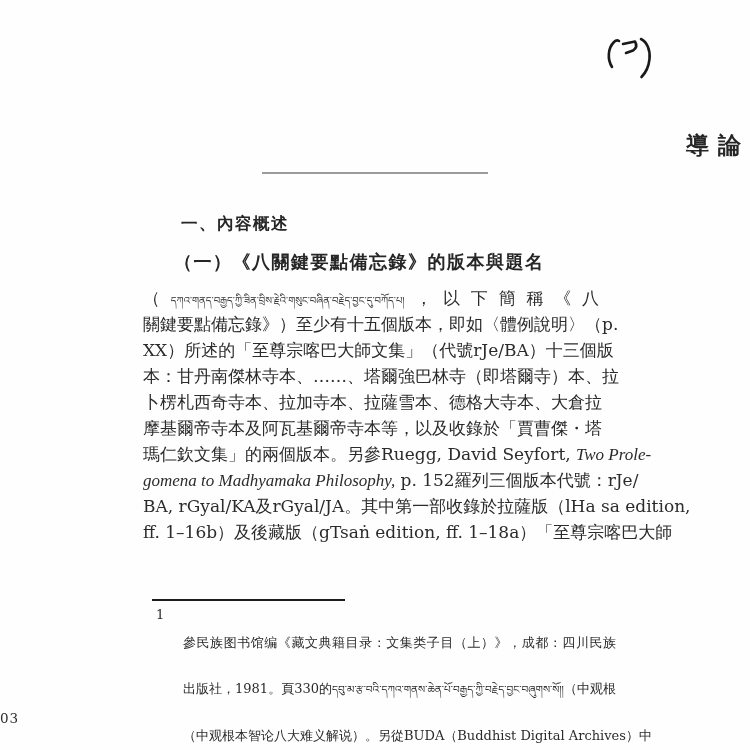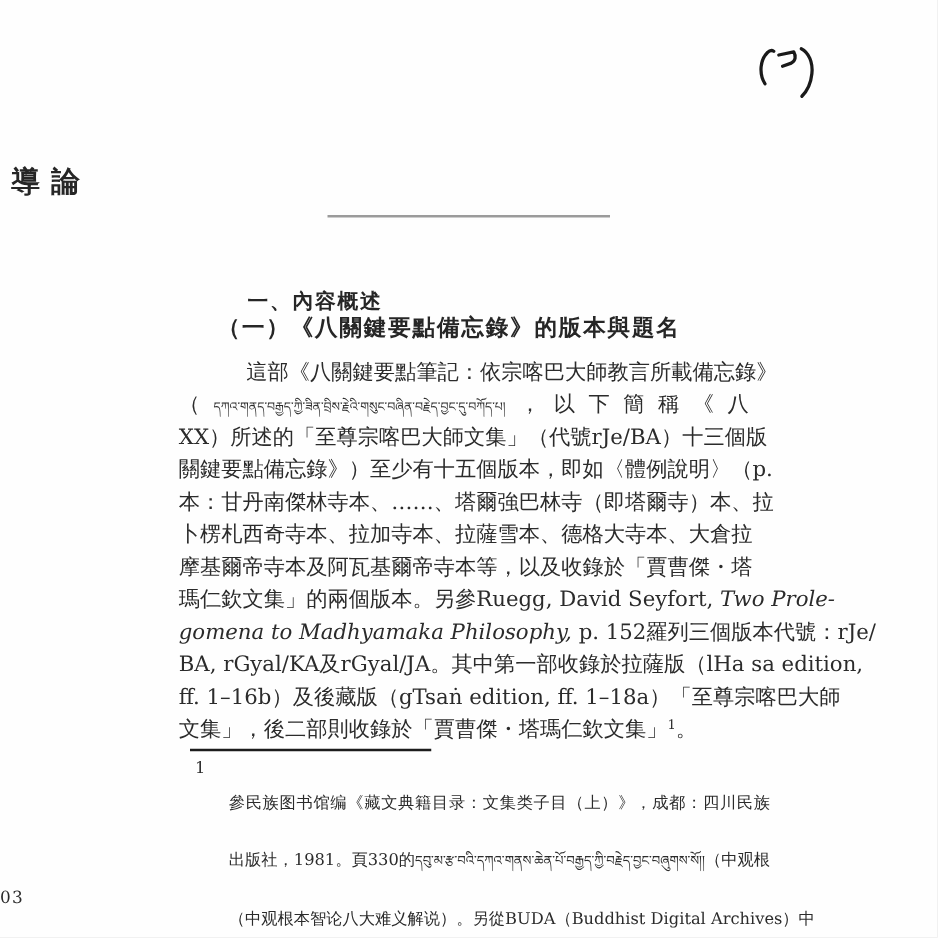--- a/index.html
+++ b/index.html
@@ -8,44 +8,44 @@
     background:#fefefe;overflow:hidden;
     font-family:"DejaVu Serif","Liberation Serif",serif;
     color:#2b2b2b;
   }
   
   .ornament{position:absolute;left:603px;top:33px;width:58px;height:48px;}
   .ornament svg{width:100%;height:100%;}
   
   .chapter-title{
     position:absolute;left:0;right:0;top:130px;margin:0;
-    text-align:left;font-size:23px;font-weight:700;
+    text-align:right;font-size:23px;font-weight:700;
     letter-spacing:9px;padding-left:9px;color:#262626;
   }
   .title-rule{position:absolute;left:262px;top:172px;width:226px;height:2px;background:#9b9b9b;}
   
   .section-heading{
-    position:absolute;left:181px;top:213px;margin:17px;
+    position:absolute;left:181px;top:213px;margin:0;
     font-size:16.5px;font-weight:700;letter-spacing:1.5px;color:#262626;
   }
   .subsection-heading{
     position:absolute;left:174px;top:250px;margin:0;
     font-size:18px;font-weight:700;letter-spacing:1.5px;color:#262626;
   }
   
   .body-block{position:absolute;left:143px;top:285px;width:456px;}
   .bl{
     height:26px;line-height:26px;font-size:17px;
     text-align:justify;text-align-last:justify;
     white-space:nowrap;overflow:visible;
   }
   .bl.first{text-indent:54px;}
   .bl.last{text-align-last:left;}
   .tib{font-size:10px;letter-spacing:0;}
-  .it{font-style:italic;}
+  .it{font-style:italic;font-family:Liberation Serif, serif;}
   sup.fnref{font-size:10.5px;line-height:0;vertical-align:6px;}
   
   .fn-rule{position:absolute;left:152px;top:599px;width:193px;height:2px;background:#1c1c1c;}
   .footnote{position:absolute;left:150px;top:606px;width:466px;}
   .fn-marker{position:absolute;left:6px;top:0;font-size:13px;line-height:18.4px;}
   .fn-text{margin-left:33px;}
   .fl{
     line-height:18.4px;font-size:13px;
     text-align:justify;text-align-last:justify;white-space:nowrap;margin-top:28px;
   }
@@ -70,32 +70,30 @@
     </svg>
   </div>
 
   <h1 class="chapter-title">導論</h1>
   <div class="title-rule"></div>
 
   <h2 class="section-heading">一、內容概述</h2>
   <h3 class="subsection-heading">（一）《八關鍵要點備忘錄》的版本與題名</h3>
 
   <div class="body-block">
-    <div class="bl first">這部《八關鍵要點筆記：依宗喀巴大師教言所載備忘錄》</div>
     <div class="bl"><span>（</span><span class="tib">དཀའ་གནད་བརྒྱད་ཀྱི་ཟིན་བྲིས་རྗེའི་གསུང་བཞིན་བརྗེད་བྱང་དུ་བཀོད་པ།</span><span>，以下簡稱《八</span></div>
+    <div class="bl">關鍵要點備忘錄》）至少有十五個版本，即如〈體例說明〉（p.</div>
     <div class="bl">XX）所述的「至尊宗喀巴大師文集」（代號rJe/BA）十三個版</div>
-    <div class="bl">關鍵要點備忘錄》）至少有十五個版本，即如〈體例說明〉（p.</div>
     <div class="bl">本：甘丹南傑林寺本、……、塔爾強巴林寺（即塔爾寺）本、拉</div>
     <div class="bl">卜楞札西奇寺本、拉加寺本、拉薩雪本、德格大寺本、大倉拉</div>
     <div class="bl">摩基爾帝寺本及阿瓦基爾帝寺本等，以及收錄於「賈曹傑・塔</div>
     <div class="bl"><span>瑪仁欽文集」的兩個版本。另參Ruegg, David Seyfort, </span><span class="it">Two Prole-</span></div>
     <div class="bl"><span class="it">gomena to Madhyamaka Philosophy,</span><span> p. 152羅列三個版本代號：rJe/</span></div>
     <div class="bl">BA, rGyal/KA及rGyal/JA。其中第一部收錄於拉薩版（lHa sa edition,</div>
     <div class="bl">ff. 1–16b）及後藏版（gTsaṅ edition, ff. 1–18a）「至尊宗喀巴大師</div>
-    <div class="bl last"><span>文集」，後二部則收錄於「賈曹傑・塔瑪仁欽文集」</span><sup class="fnref">1</sup><span>。</span></div>
   </div>
 
   <div class="fn-rule"></div>
 
   <div class="footnote">
     <span class="fn-marker">1</span>
     <div class="fn-text">
       <div class="fl">參民族图书馆编《藏文典籍目录：文集类子目（上）》，成都：四川民族</div>
       <div class="fl"><span>出版社，1981。頁330的</span><span class="tib">དབུ་མ་རྩ་བའི་དཀའ་གནས་ཆེན་པོ་བརྒྱད་ཀྱི་བརྗེད་བྱང་བཞུགས་སོ།།</span><span>（中观根</span></div>
       <div class="fl">（中观根本智论八大难义解说）。另從BUDA（Buddhist Digital Archives）中</div>

